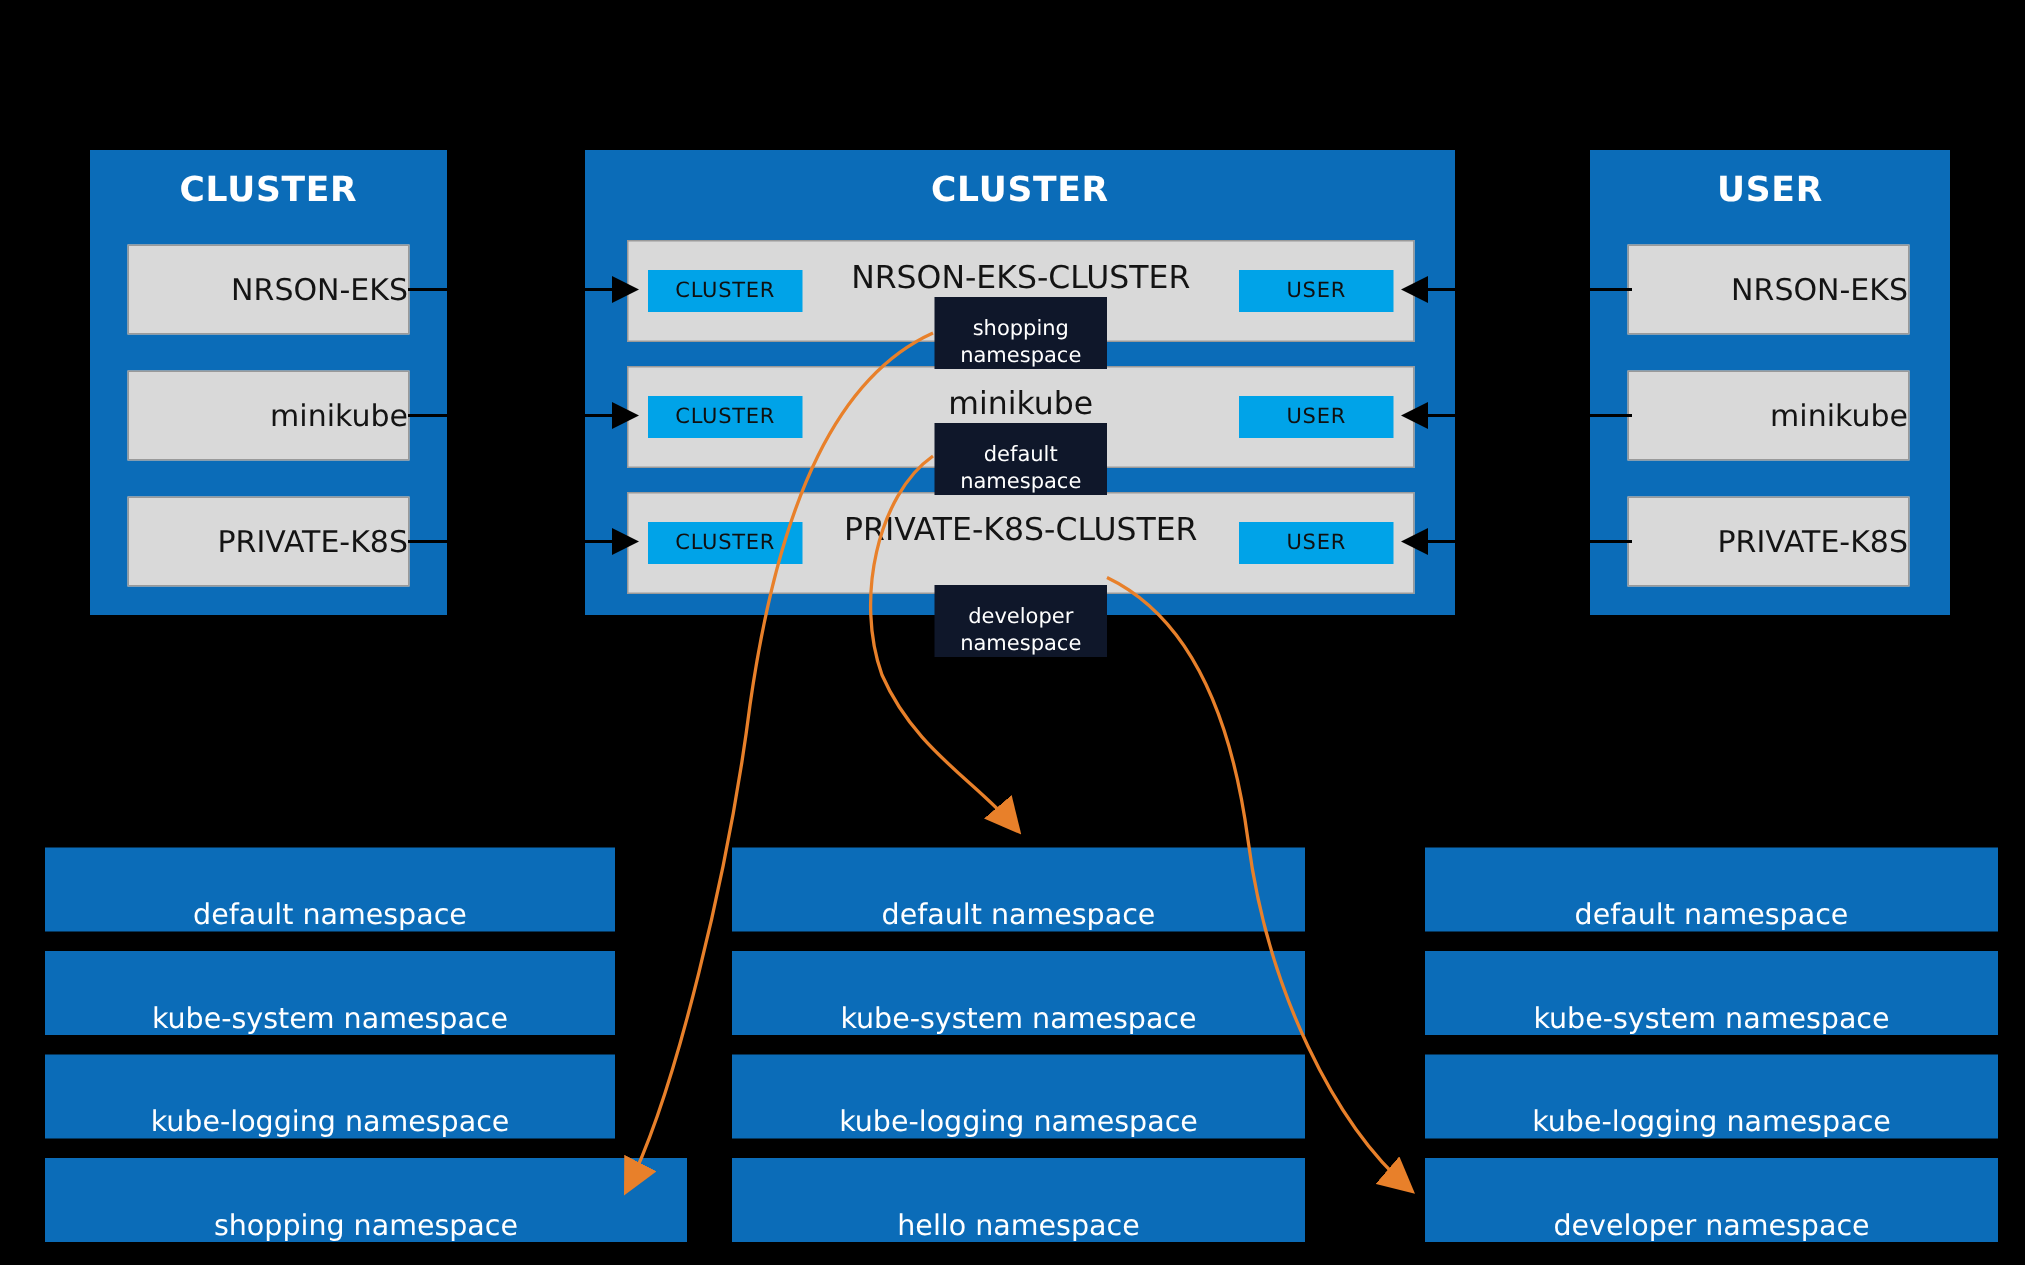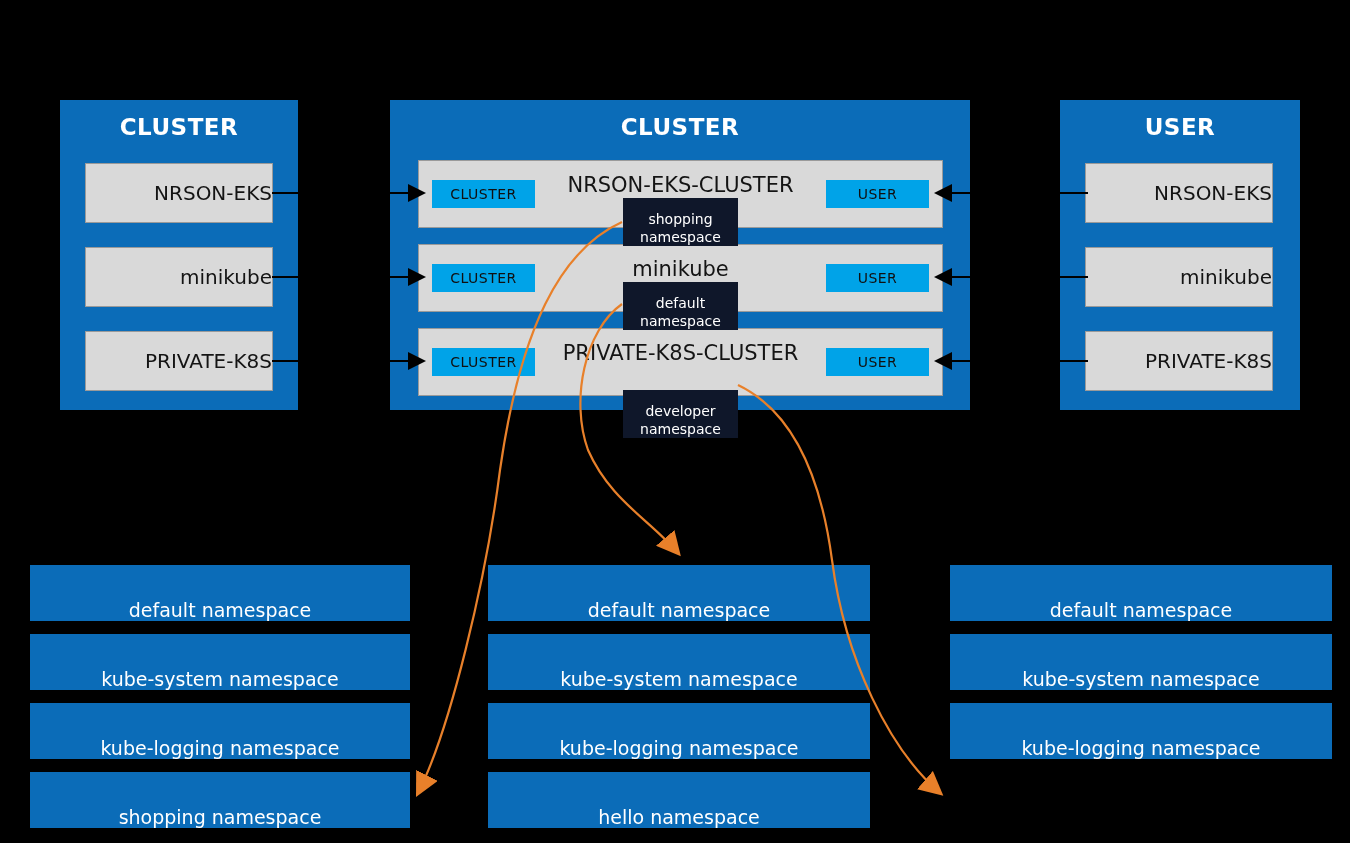--- a/index.html
+++ b/index.html
@@ -209,21 +209,21 @@
 
   <div class="ns-box" style="left:30px; top:565px; width:380px;">
     <span>default namespace</span>
   </div>
   <div class="ns-box" style="left:30px; top:634px; width:380px;">
     <span>kube-system namespace</span>
   </div>
   <div class="ns-box" style="left:30px; top:703px; width:380px;">
     <span>kube-logging namespace</span>
   </div>
-  <div class="ns-box" style="left:30px; top:772px; width:380px;">
+  <div class="ns-box" style="left:30px; top:772px; width:428px;">
     <span>shopping namespace</span>
   </div>
 
   <div class="ns-box" style="left:488px; top:565px; width:382px;">
     <span>default namespace</span>
   </div>
   <div class="ns-box" style="left:488px; top:634px; width:382px;">
     <span>kube-system namespace</span>
   </div>
   <div class="ns-box" style="left:488px; top:703px; width:382px;">
@@ -234,20 +234,23 @@
   </div>
 
   <div class="ns-box" style="left:950px; top:565px; width:382px;">
     <span>default namespace</span>
   </div>
   <div class="ns-box" style="left:950px; top:634px; width:382px;">
     <span>kube-system namespace</span>
   </div>
   <div class="ns-box" style="left:950px; top:703px; width:382px;">
     <span>kube-logging namespace</span>
+  </div>
+  <div class="ns-box" style="left:950px; top:772px; width:382px;">
+    <span>developer namespace</span>
   </div>
 
   <svg class="layer over">
 
     <path d="M 622,222 C 560,250 520,330 500,470 C 486,580 450,730 418,793" fill="none" stroke="#E8802A" stroke-width="2.2" marker-end="url(#ah-orange2)"></path>
 
     <path d="M 622,304 C 585,330 570,400 588,450 C 610,500 650,520 678,553" fill="none" stroke="#E8802A" stroke-width="2.2" marker-end="url(#ah-orange2)"></path>
 
     <path d="M 738,385 C 790,410 820,470 832,560 C 845,660 890,750 940,793" fill="none" stroke="#E8802A" stroke-width="2.2" marker-end="url(#ah-orange2)"></path>
 

